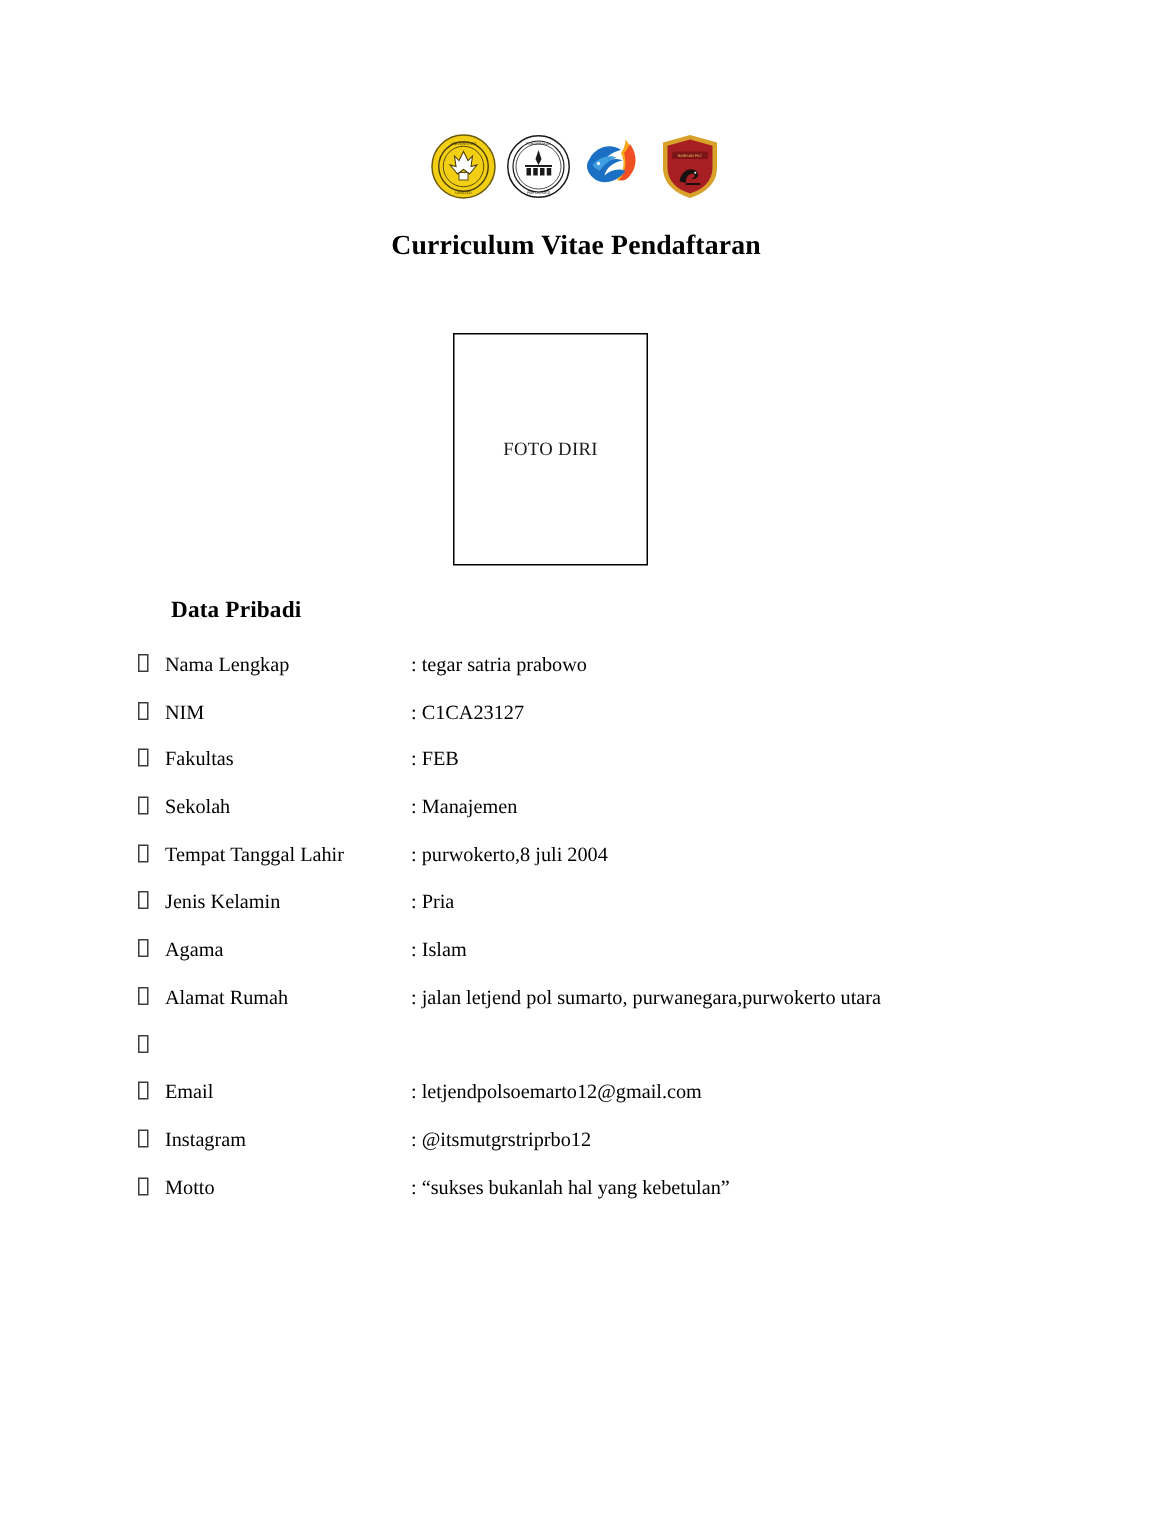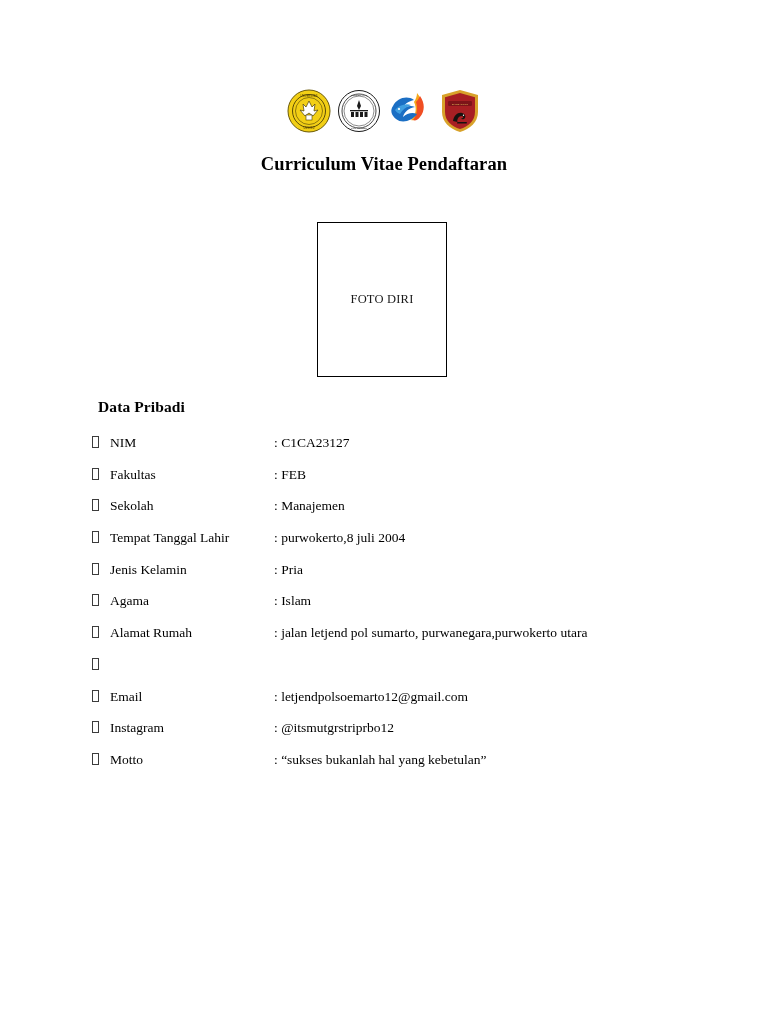--- a/index.html
+++ b/index.html
@@ -53,21 +53,21 @@
     font-size: 18.5px;
     letter-spacing: 0.1px;
     line-height: 32px;
     margin: 0;
   }
 
   
   .photo-box {
     position: absolute;
     top: 222px;
-    left: 317px;
+    left: 302px;
     width: 130px;
     height: 155px;
     border: 1px solid #000000;
     box-sizing: border-box;
     background: #ffffff;
   }
   .photo-label {
     position: absolute;
     top: 0;
     left: 0;
@@ -79,21 +79,21 @@
     font-family: "Liberation Serif", serif;
     font-size: 12.5px;
     color: #1a1a1a;
     letter-spacing: 0.2px;
   }
 
   
   .section-heading {
     position: absolute;
     top: 398px;
-    left: 98px;
+    left: 114px;
     font-family: "Liberation Serif", serif;
     font-weight: bold;
     font-size: 15.5px;
     letter-spacing: 0.1px;
     text-align: center;
   }
 
   
   .data-list {
     position: absolute;
@@ -199,20 +199,25 @@
   </div>
 
   <div class="photo-box">
     <div class="photo-label">FOTO DIRI</div>
   </div>
 
   <div class="section-heading">Data Pribadi</div>
 
   <div class="data-list">
 
+    <div class="data-row">
+      <span class="bullet"></span>
+      <span class="row-label">Nama Lengkap</span>
+      <span class="row-value">:  tegar satria prabowo</span>
+    </div>
 
     <div class="data-row">
       <span class="bullet"></span>
       <span class="row-label">NIM</span>
       <span class="row-value">: C1CA23127</span>
     </div>
 
     <div class="data-row">
       <span class="bullet"></span>
       <span class="row-label">Fakultas</span>

